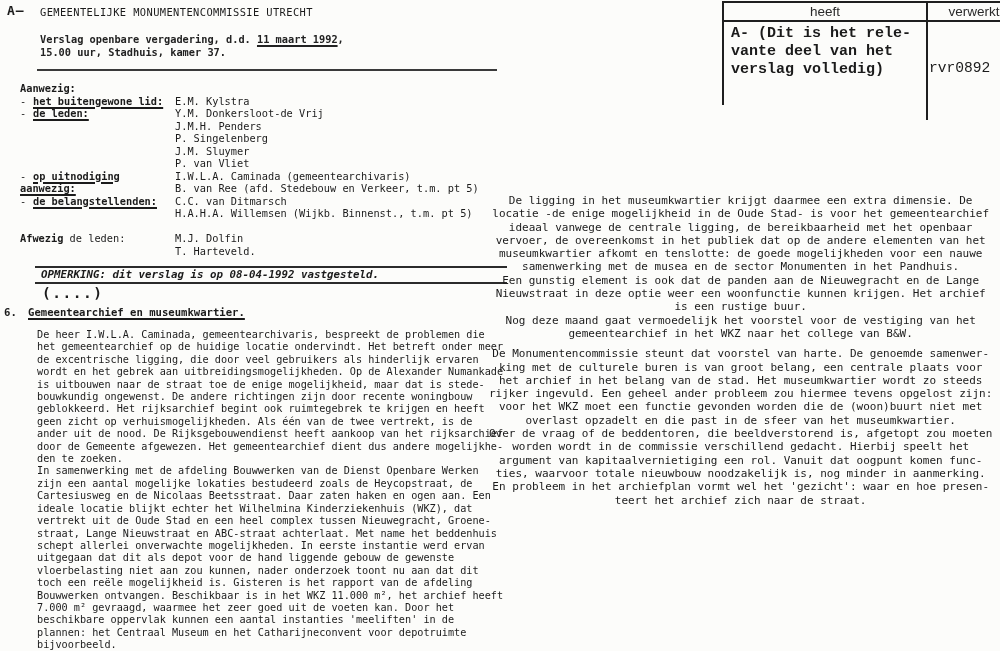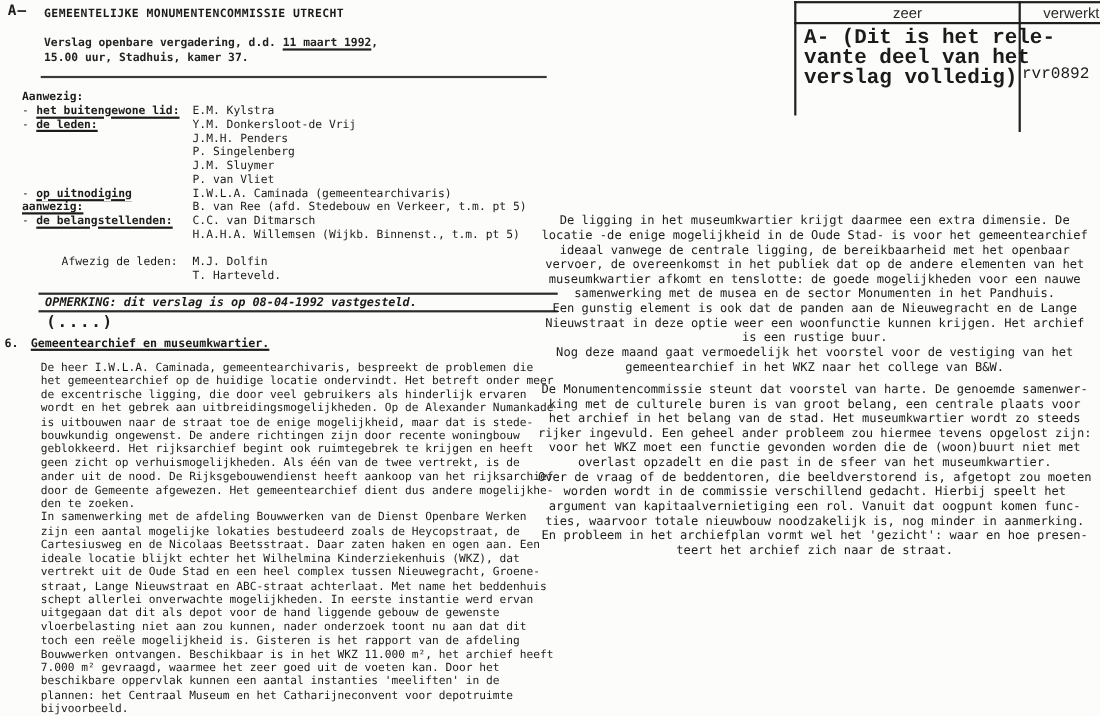--- a/index.html
+++ b/index.html
@@ -6,40 +6,40 @@
   .page{
     position:relative;width:1000px;height:651px;background:#fcfcfa;
     color:#1b1b1b;font-family:"DejaVu Sans Mono",monospace;overflow:hidden;
   }
   .abs{position:absolute;}
   .pre{white-space:pre;}
   .ul{text-decoration:underline;text-decoration-thickness:1.5px;text-underline-offset:2px;}
 
   
   .marker{left:7px;top:3px;font-size:13px;font-weight:bold;letter-spacing:1px;}
-  .org{left:40px;top:6px;font-size:10.4px;font-weight:bold;letter-spacing:.4px;}
+  .org{left:40px;top:6px;font-size:10.4px;font-weight:normal;letter-spacing:.4px;}
   .meeting{left:40px;top:33px;font-size:10.3px;line-height:13.4px;font-weight:bold;color:#222;}
   .rule-header{left:37px;top:69px;width:460px;height:2px;background:#3a3a3a;}
 
   
   .tbl-line{background:#1f1f1f;}
   .tbl-h{font-family:"Liberation Sans",sans-serif;font-size:13.5px;color:#2a2a2a;text-align:center;}
-  .bron-cell{left:731px;top:25px;font-family:"Liberation Mono",monospace;font-size:19px;font-weight:bold;line-height:18px;}
+  .bron-cell{left:731px;top:25px;font-family:"Liberation Mono",monospace;font-size:15px;font-weight:bold;line-height:18px;}
   .verwerkt-cell{left:929px;top:60px;font-family:"Liberation Mono",monospace;font-size:14.6px;}
 
   
   .attendance{left:20px;top:82px;font-size:10.3px;line-height:12.5px;}
   .att-heading{font-weight:bold;}
   .att-row{display:flex;align-items:flex-start;}
   .att-label{width:155px;flex:0 0 155px;}
   .att-dash{display:inline-block;width:13px;}
   .att-label .lbl{font-weight:bold;}
   .att-values{white-space:pre;}
   .att-spacer{height:12.5px;}
-  .absent-prefix{font-weight:normal;margin-left:36px;}
+  .absent-prefix{font-weight:bold;}
 
   
   .remark{
     left:35px;top:266px;width:466px;
     border-top:2.5px solid #2b2b2b;border-bottom:2.5px solid #2b2b2b;
     padding:1px 0 1px 6px;font-size:10.8px;font-weight:bold;font-style:italic;line-height:12px;
   }
   .omission{left:42px;top:285px;font-size:14.5px;font-weight:bold;letter-spacing:1.5px;}
 
   
@@ -62,21 +62,21 @@
     <div class="pre"><span>Verslag openbare vergadering, d.d. </span><span class="ul">11 maart 1992</span><span>,</span></div>
     <div class="pre">15.00 uur, Stadhuis, kamer 37.</div>
   </div>
   <div class="abs rule-header"></div>
 
   <div>
     <div class="abs tbl-line" style="left:722px;top:1px;width:278px;height:2px;"></div>
     <div class="abs tbl-line" style="left:722px;top:20px;width:278px;height:2px;"></div>
     <div class="abs tbl-line" style="left:722px;top:1px;width:2px;height:104px;"></div>
     <div class="abs tbl-line" style="left:926px;top:1px;width:2px;height:119px;"></div>
-    <div class="abs tbl-h" style="left:724px;top:4px;width:202px;">zeer</div>
+    <div class="abs tbl-h" style="left:724px;top:4px;width:202px;">heeft</div>
     <div class="abs tbl-h" style="left:928px;top:4px;width:92px;">verwerkt</div>
     <div class="abs pre bron-cell">A- (Dit is het rele-
 vante deel van het
 verslag volledig)</div>
     <div class="abs verwerkt-cell">rvr0892</div>
   </div>
 
   <div class="abs attendance">
     <div class="att-heading">Aanwezig:</div>
     <div class="att-row">

